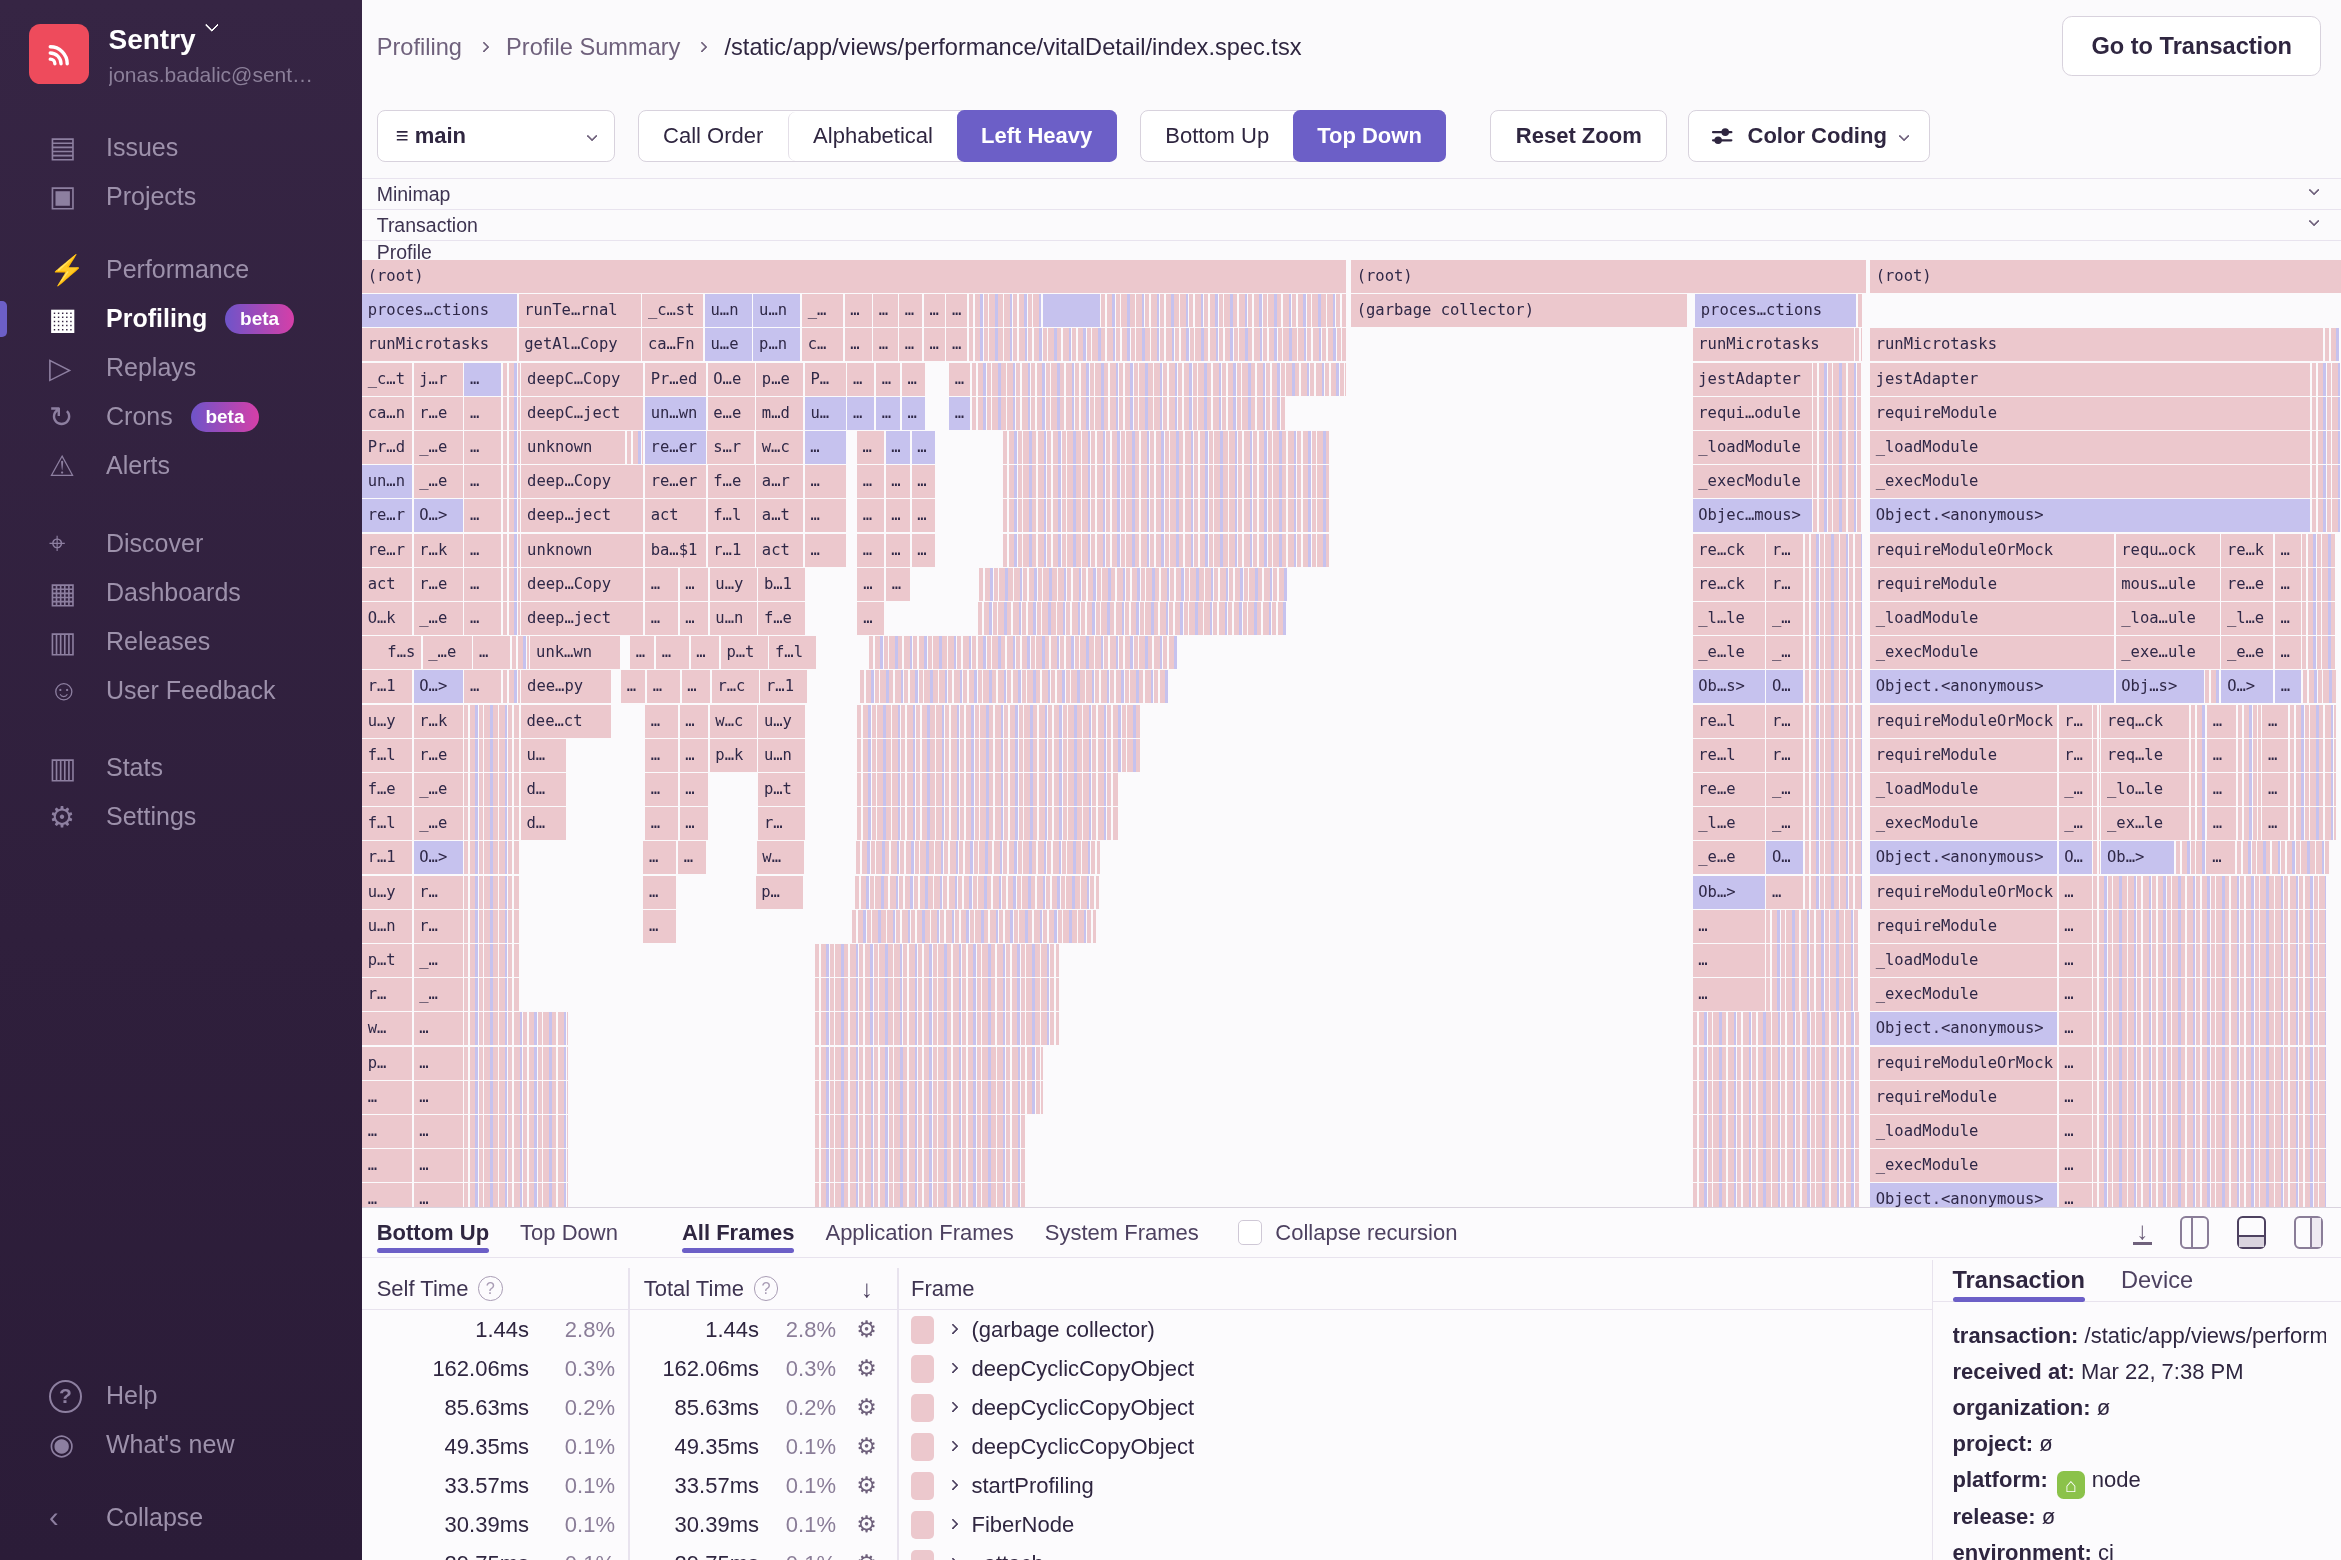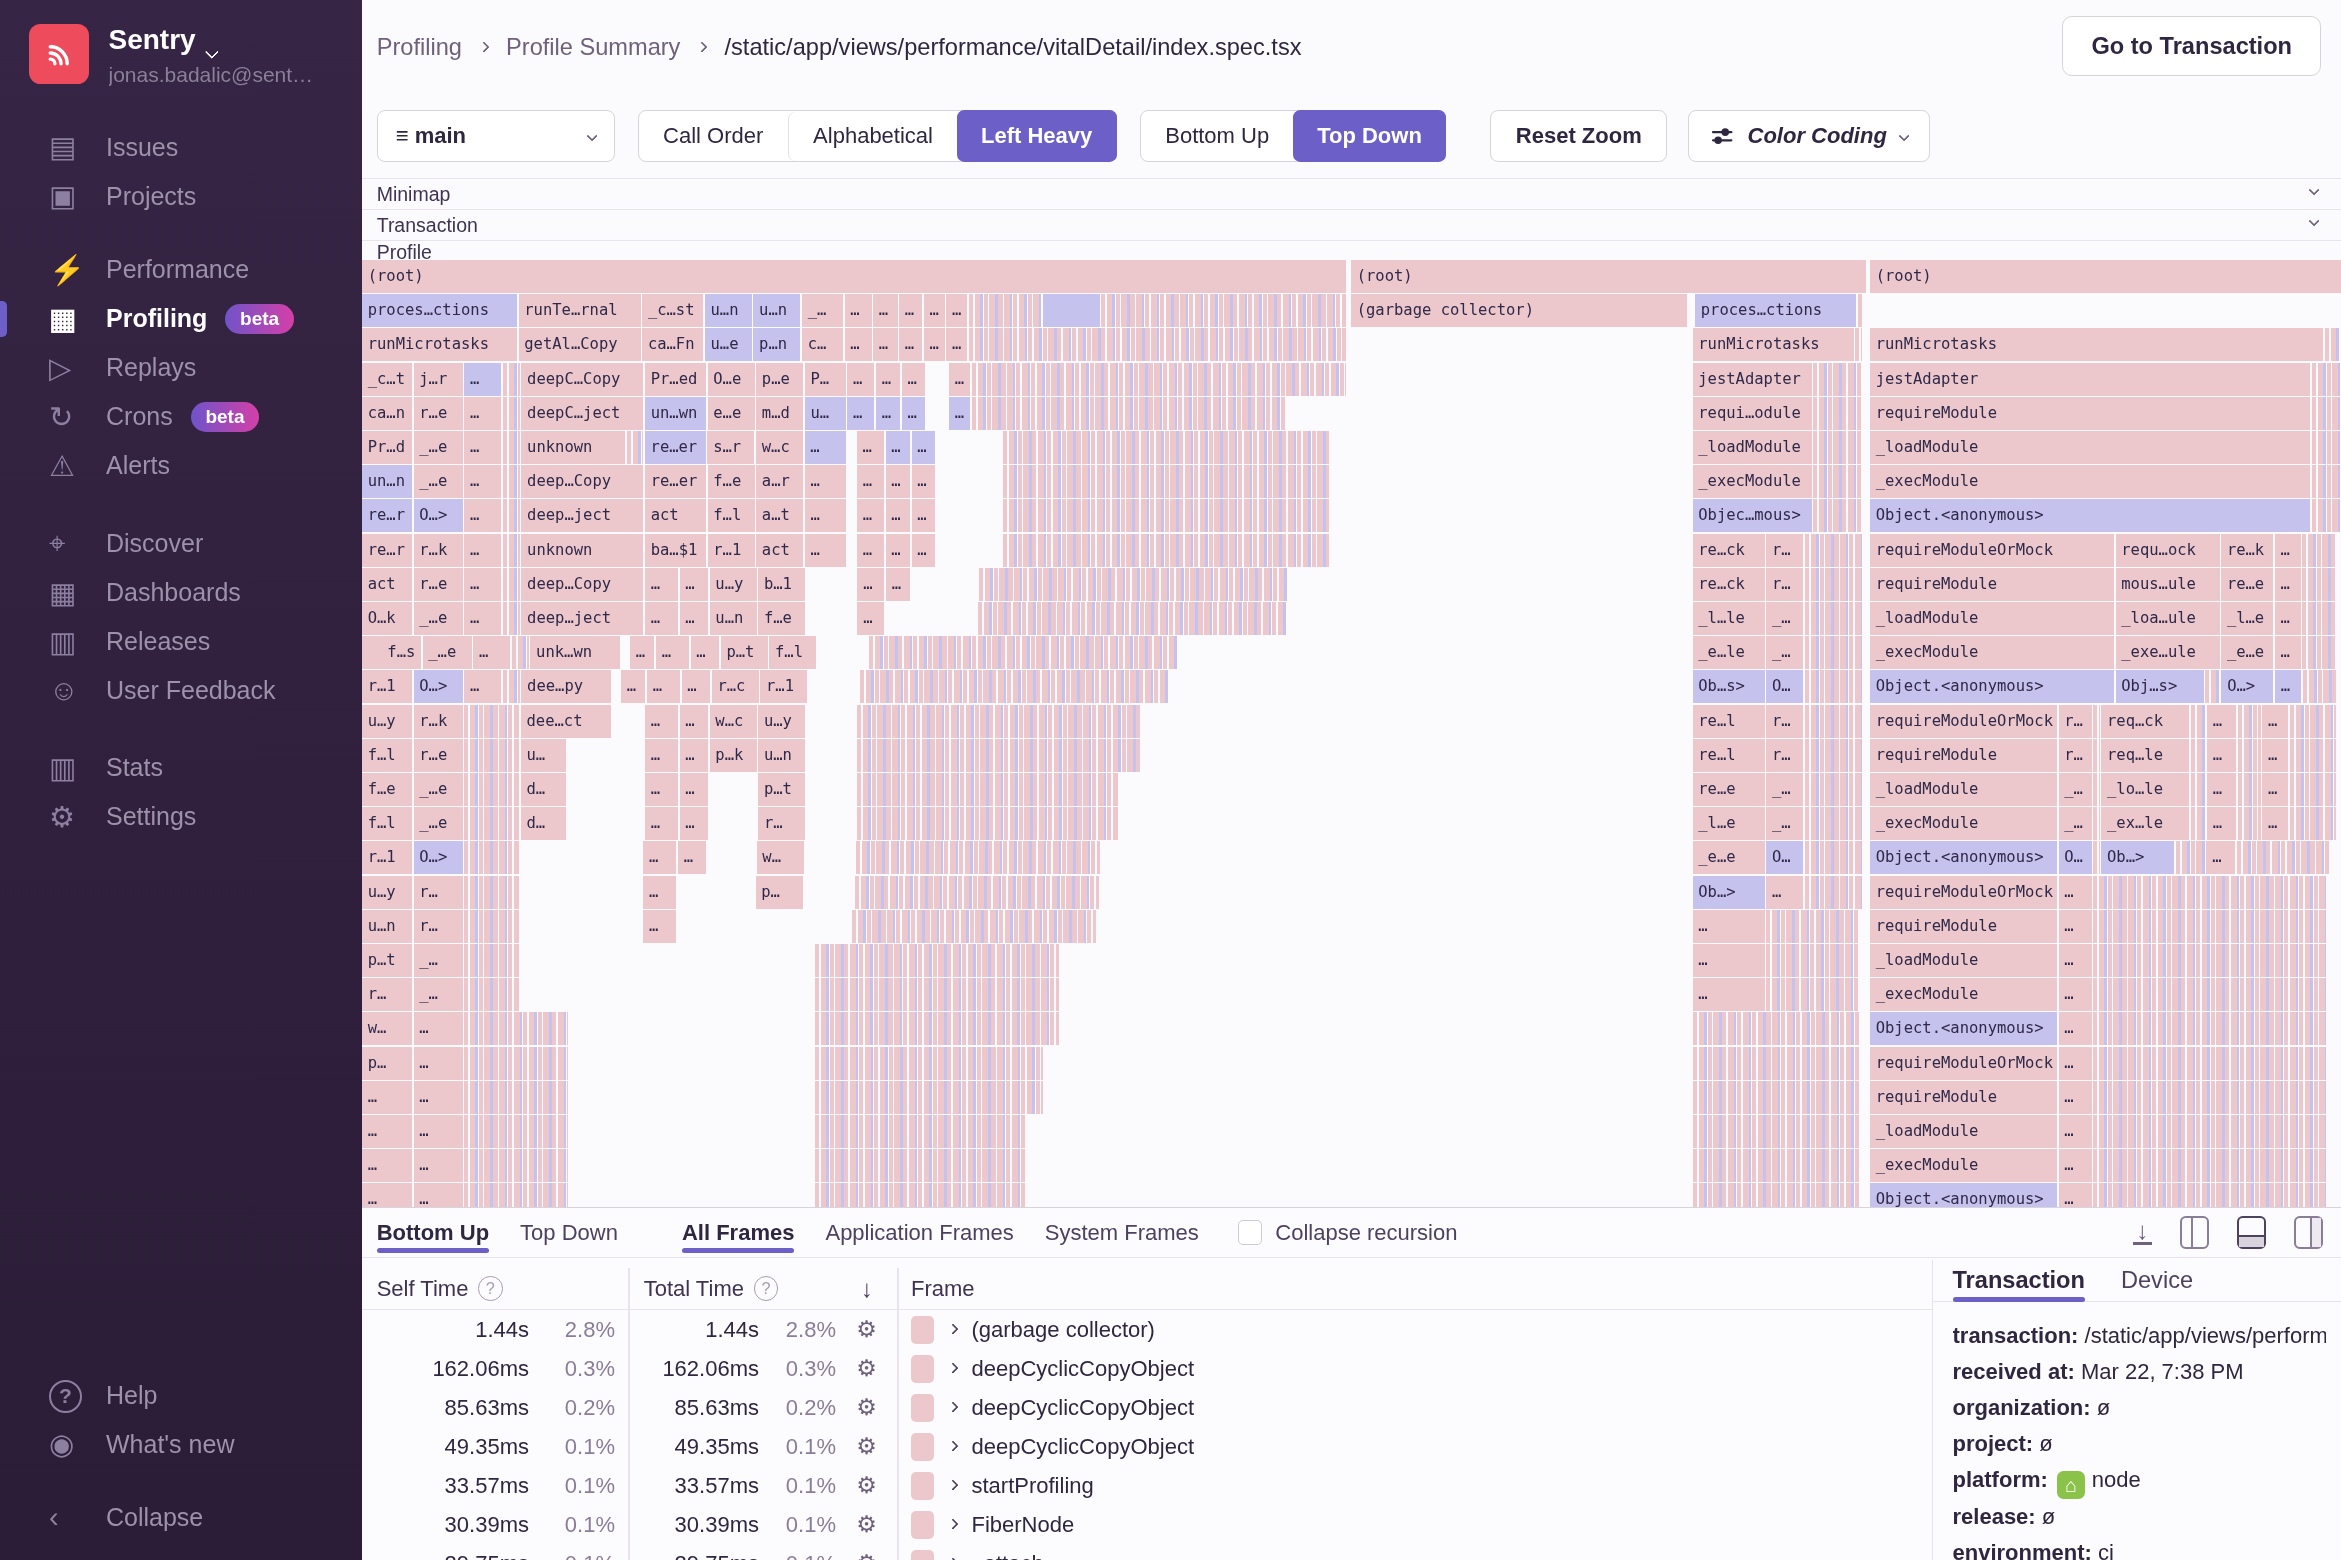--- a/index.html
+++ b/index.html
@@ -11,21 +11,21 @@
   .chev.small { width:8.1px; height:8.1px; }
 
   
   #sidebar { position:absolute; left:0; top:0; width:362px; height:1560px;
     background:linear-gradient(180deg,#362544 0%,#2f1f3c 60%,#2b1c38 100%);
     color:#9d91ab; display:flex; flex-direction:column; }
   #sb-head { display:flex; padding:24.4px 0 0 29px; }
   #logo { width:60px; height:60px; border-radius:11.4px; background:#ee4b5c; flex:0 0 60px;
     display:flex; align-items:center; justify-content:center; }
   #sb-id { margin-left:19.5px; }
-  #org-name { color:#fff; font-weight:bold; font-size:28px; display:flex; align-items:flex-end; gap:11.4px; }
+  #org-name { color:#fff; font-weight:bold; font-size:28px; display:flex; align-items:flex-start; gap:11.4px; }
   #org-name .chev { border-color:#fff; width:9.8px; height:9.8px; margin-top:-4.9px;}
   #user-email { color:#8b7f99; font-size:21px; margin-top:6.5px; max-width:236px;
     white-space:nowrap; overflow:hidden; }
   #sb-items { margin-top:36px; }
   .sb-item { position:relative; display:flex; align-items:center; height:49px;
     padding-left:49px; font-size:25px; cursor:pointer; }
   .sb-item .ico { width:57px; font-size:29px; text-align:left; color:#8d7fa0; }
   .sb-item.active { color:#fff; font-weight:bold; }
   .sb-item.active .ico { color:#fff; }
   .sb-item.active::before { content:""; position:absolute; left:0; top:6.5px; width:7.3px; height:36px;
@@ -58,21 +58,21 @@
     color:#2f2640; position:relative; }
   .seg + .seg { border-left:1.6px solid #e4dfe8; }
   .seg.active { background:#6c5fc7; color:#fff; font-weight:bold; border-left:none; margin:-0.8px; height:52px; }
   #find-box { width:528px; padding:0 18px; color:#9b8fa7; justify-content:flex-start; gap:13px; }
   #find-box input { border:none; outline:none; font-size:22px; color:#2f2640; flex:1;
     font-family:"Liberation Sans",sans-serif; background:transparent; }
   #find-box input::placeholder { color:#9b8fa7; }
   .info-circ { width:28px; height:28px; border:1.6px solid #9b8fa7; border-radius:50%; color:#9b8fa7;
     display:flex; align-items:center; justify-content:center; font-size:18px; font-style:italic; font-weight:bold;}
   #reset-btn { padding:0 24.4px; font-weight:bold; margin-left:21px; }
-  #color-btn { padding:0 21px; font-weight:bold; margin-left:21px; gap:13px;font-style:italic; }
+  #color-btn { padding:0 21px; font-weight:bold; margin-left:21px; gap:13px; }
 
   
   .strip { border-top:1.6px solid #e8e3ee; display:flex; align-items:center;
     padding-left:14.7px; font-size:19.5px; color:#3e3451; position:relative; }
   .strip .chev { position:absolute; right:24.4px; top:50%; margin-top:-8.1px; border-color:#6f617c; }
 
   
   #flame { position:absolute; left:0; top:260px; width:1980px; height:947px; overflow:hidden;
     background:#fbfafc; }
   .fl-row { position:absolute; height:33px; display:flex; gap:1.6px; overflow:hidden; }

